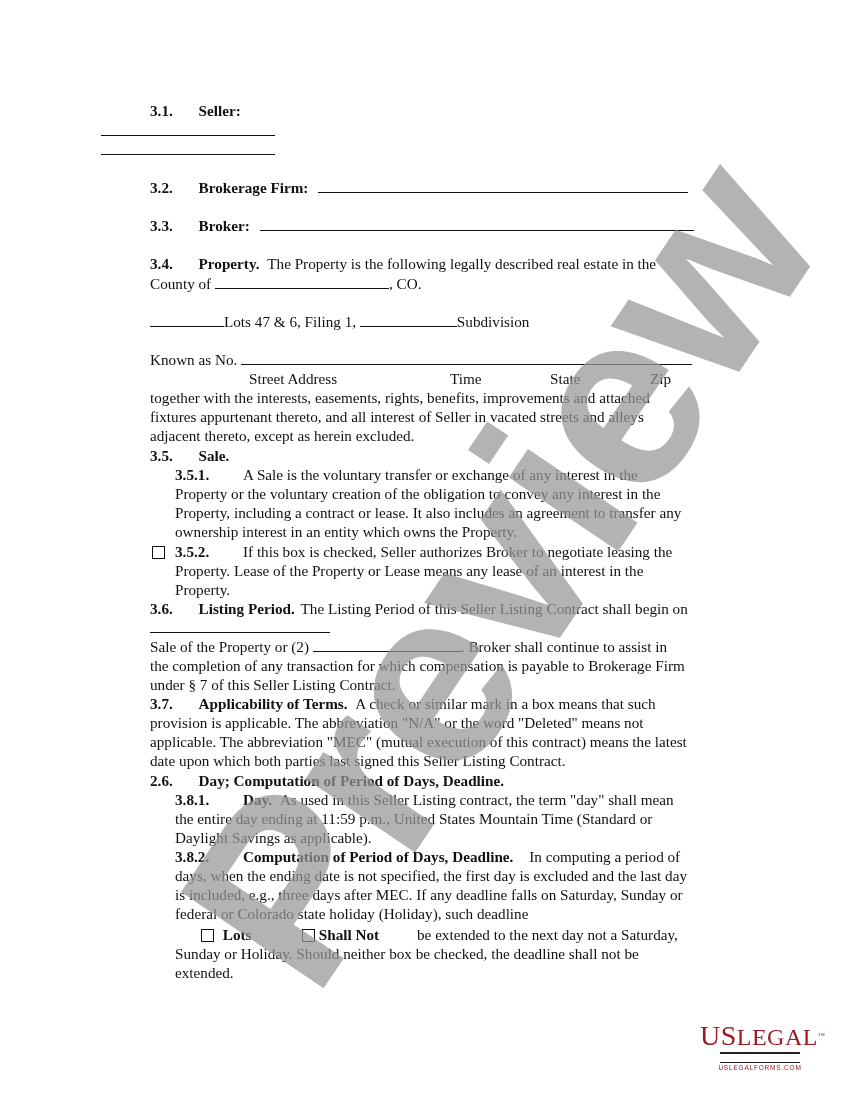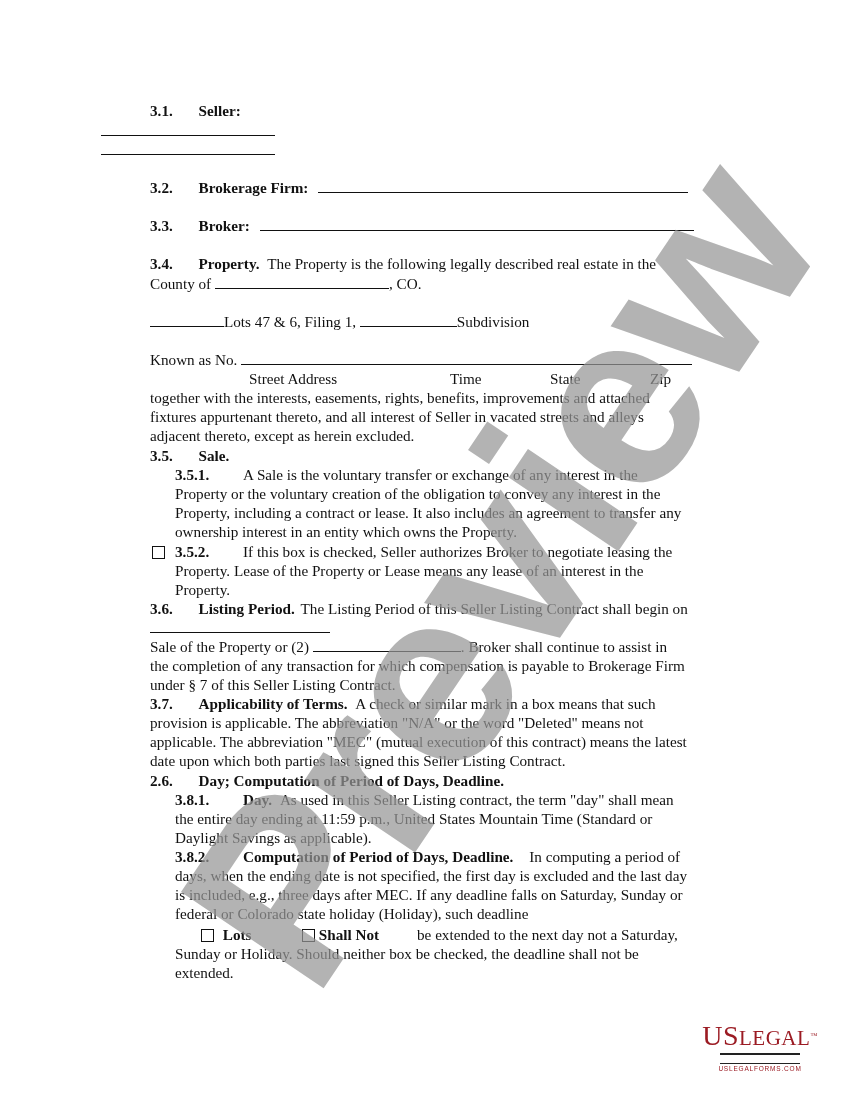--- a/index.html
+++ b/index.html
@@ -8,21 +8,21 @@
   .ln { position:absolute; white-space:nowrap; line-height:19px; }
   b { font-weight:bold; }
   .ul { display:inline-block; border-bottom:1.5px solid #111; height:14px; vertical-align:baseline; }
   .box { display:inline-block; width:13px; height:13px; border:1.3px solid #111; vertical-align:-2px; box-sizing:border-box; }
   .watermark { position:absolute; left:95px; top:245px; width:700px; height:720px; pointer-events:none; }
   .watermark span { position:absolute; left:-20px; top:250px; font-family:"Liberation Sans", sans-serif; font-weight:bold;
         font-size:250px; color:rgba(150,150,150,0.72); transform:rotate(-56deg); transform-origin:center; letter-spacing:-4px;
         width:760px; text-align:center; }
   .logo { position:absolute; left:700px; top:1022px; width:120px; text-align:center; }
   .logo .brand { font-family:"Liberation Serif", serif; color:#9b1b23; font-size:28px; letter-spacing:0.5px; line-height:28px; }
-  .logo .brand small { font-size:21px; }
+  .logo .brand small { font-size:24px; }
   .logo .tm { font-size:7px; vertical-align:top; color:#9b1b23; }
   .logo .wing { height:8px; margin:1px auto 0; width:80px; border-top:2px solid #222; border-bottom:1px solid #222; }
   .logo .site { font-family:"Liberation Sans", sans-serif; color:#9b1b23; font-size:6.5px; letter-spacing:0.8px; margin-top:1px; }
 </style>
 </head>
 <body>
 
 <div class="ln" style="left:150px;top:101px;">
   <b>3.1.</b>
   <b style="margin-left:22px">Seller:</b>

